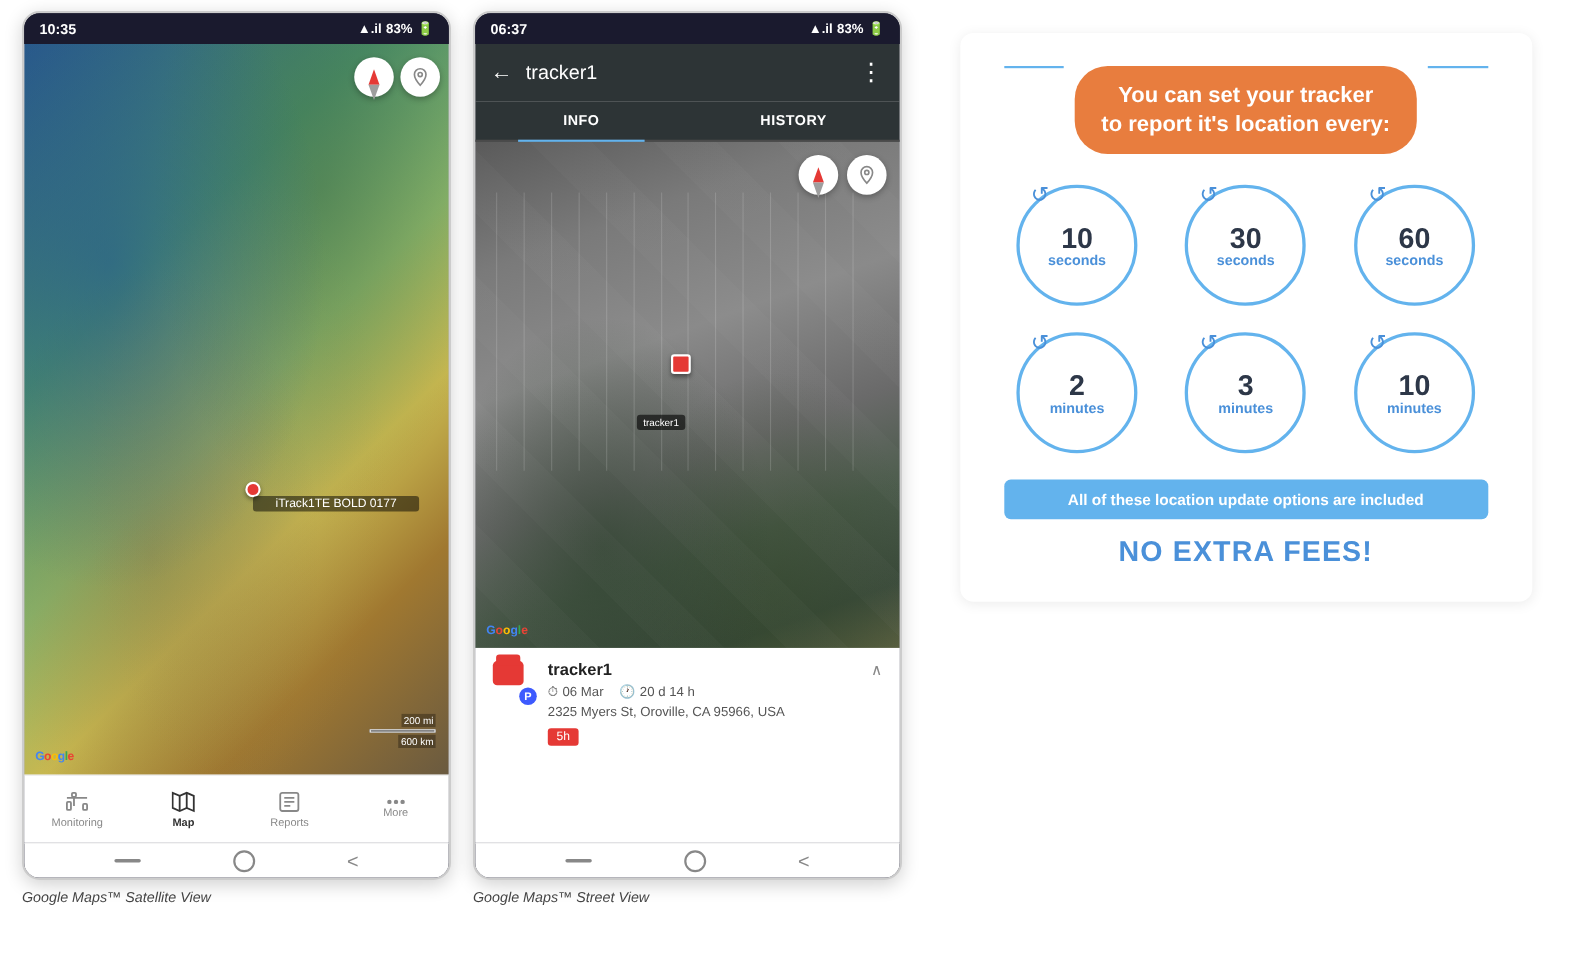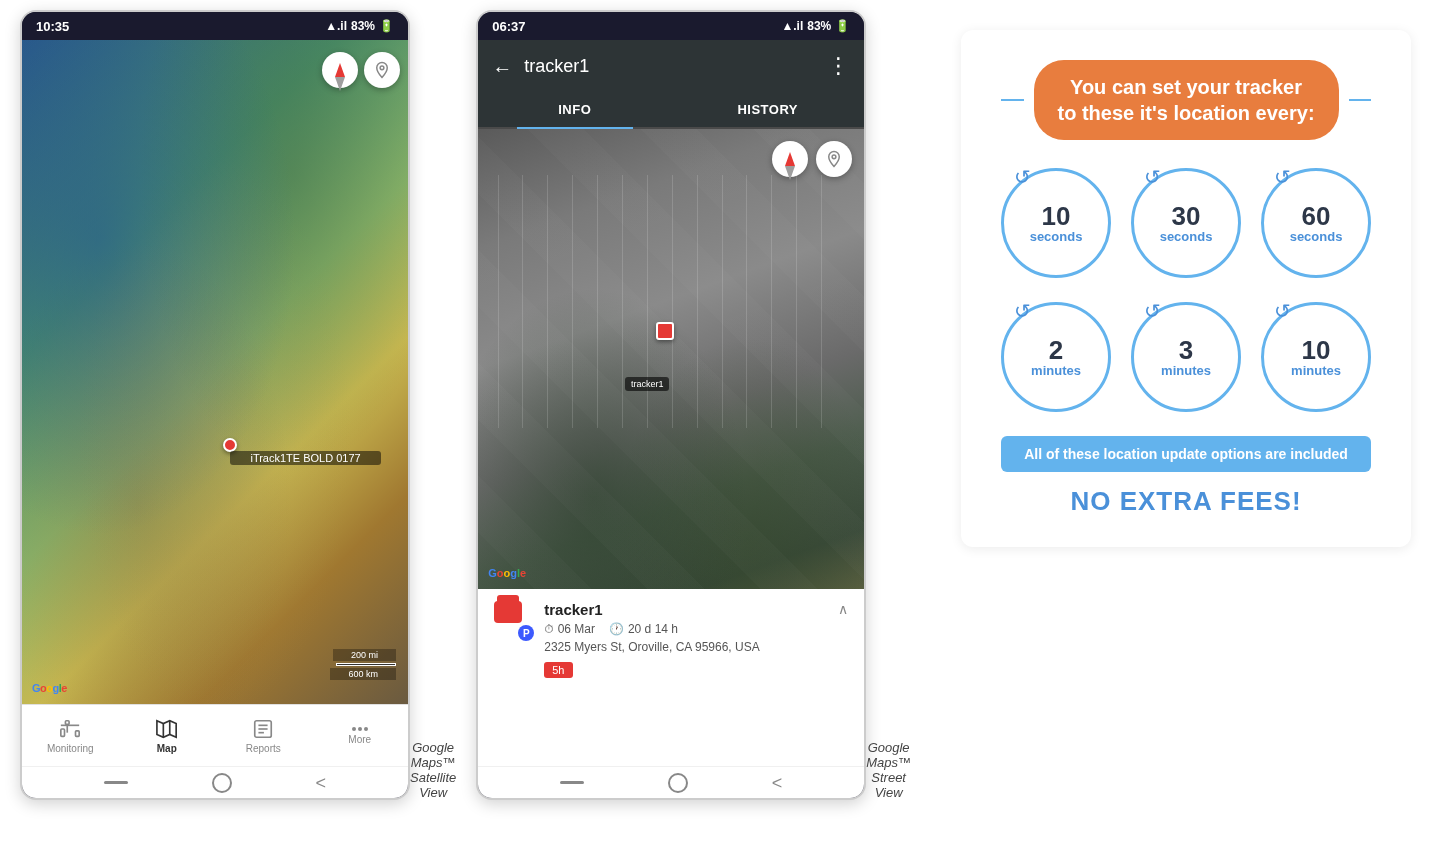--- a/index.html
+++ b/index.html
@@ -174,21 +174,21 @@
     .map-scale-bar {
       width: 60px;
       height: 3px;
       background: #333;
       border: 1px solid #fff;
     }
     .map-scale-text {
       font-size: 9px;
       color: #fff;
       background: rgba(0,0,0,0.3);
-      padding: 1px 18px;
+      padding: 1px 2px;
     }
 
     .map-google-logo {
       position: absolute;
       bottom: 10px;
       left: 10px;
       font-size: 11px;
       color: #fff;
       font-weight: bold;
       letter-spacing: -0.5px;
@@ -555,28 +555,27 @@
     
     .phone-caption {
       text-align: center;
       margin-top: 8px;
       font-size: 13px;
       color: #444;
       font-style: italic;
     }
     .phone-wrapper {
       display: flex;
-      flex-direction: row;
-      align-items: flex-end;
+      flex-direction: column;
+      align-items: flex-start;
     }
 
     
     .headline-container {
       display: flex;
-      align-items: center;
       gap: 10px;
       margin-bottom: 28px;
     }
     .h-line {
       flex: 1;
       height: 2px;
       background: #63b3ed;
     }
     .headline-pill {
       background: #e87d3e;
@@ -776,21 +775,21 @@
   <p class="phone-caption">Google Maps™ Street View</p>
 </div>
 
 <div class="right-panel">
   <div class="info-card">
 
     <div class="headline-container">
       <div class="h-line"></div>
       <div class="headline-pill">
         <div>You can set your tracker</div>
-        <div>to these it's location every:</div>
+        <div>to report it's location every:</div>
       </div>
       <div class="h-line"></div>
     </div>
 
     <div class="circles-grid">
     <div class="time-circle-wrap">
           <div class="time-circle">
             <span class="circle-arrow">↺</span>
             <div class="time-num">10</div>
             <div class="time-unit">seconds</div>

